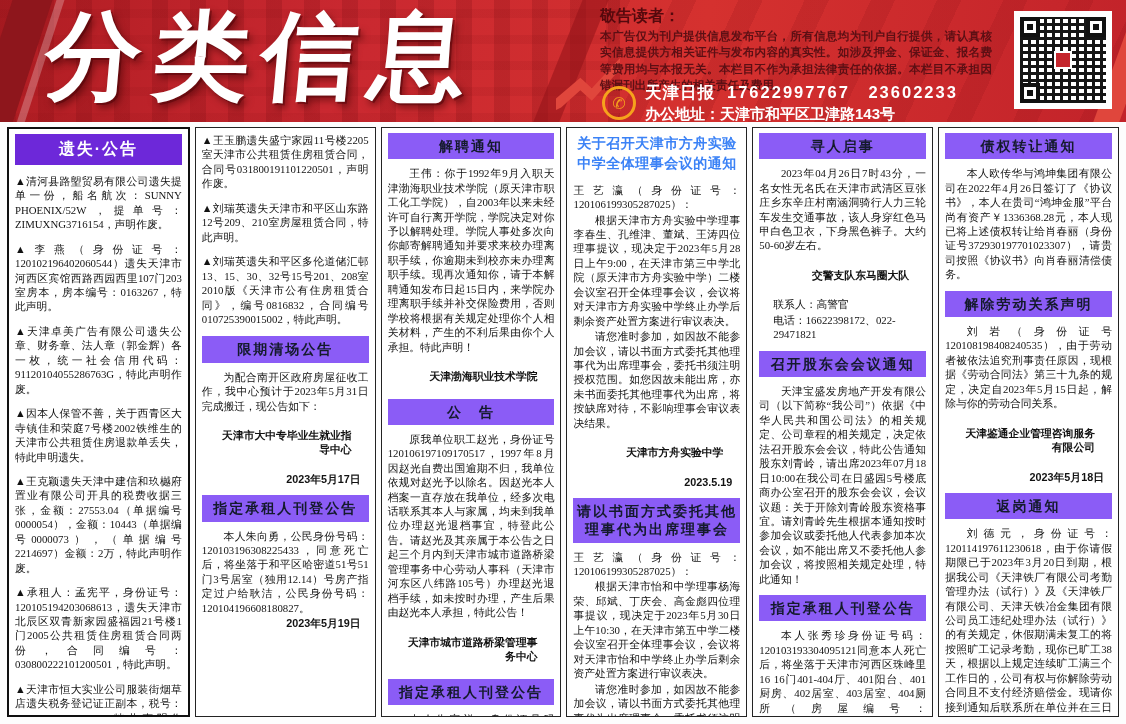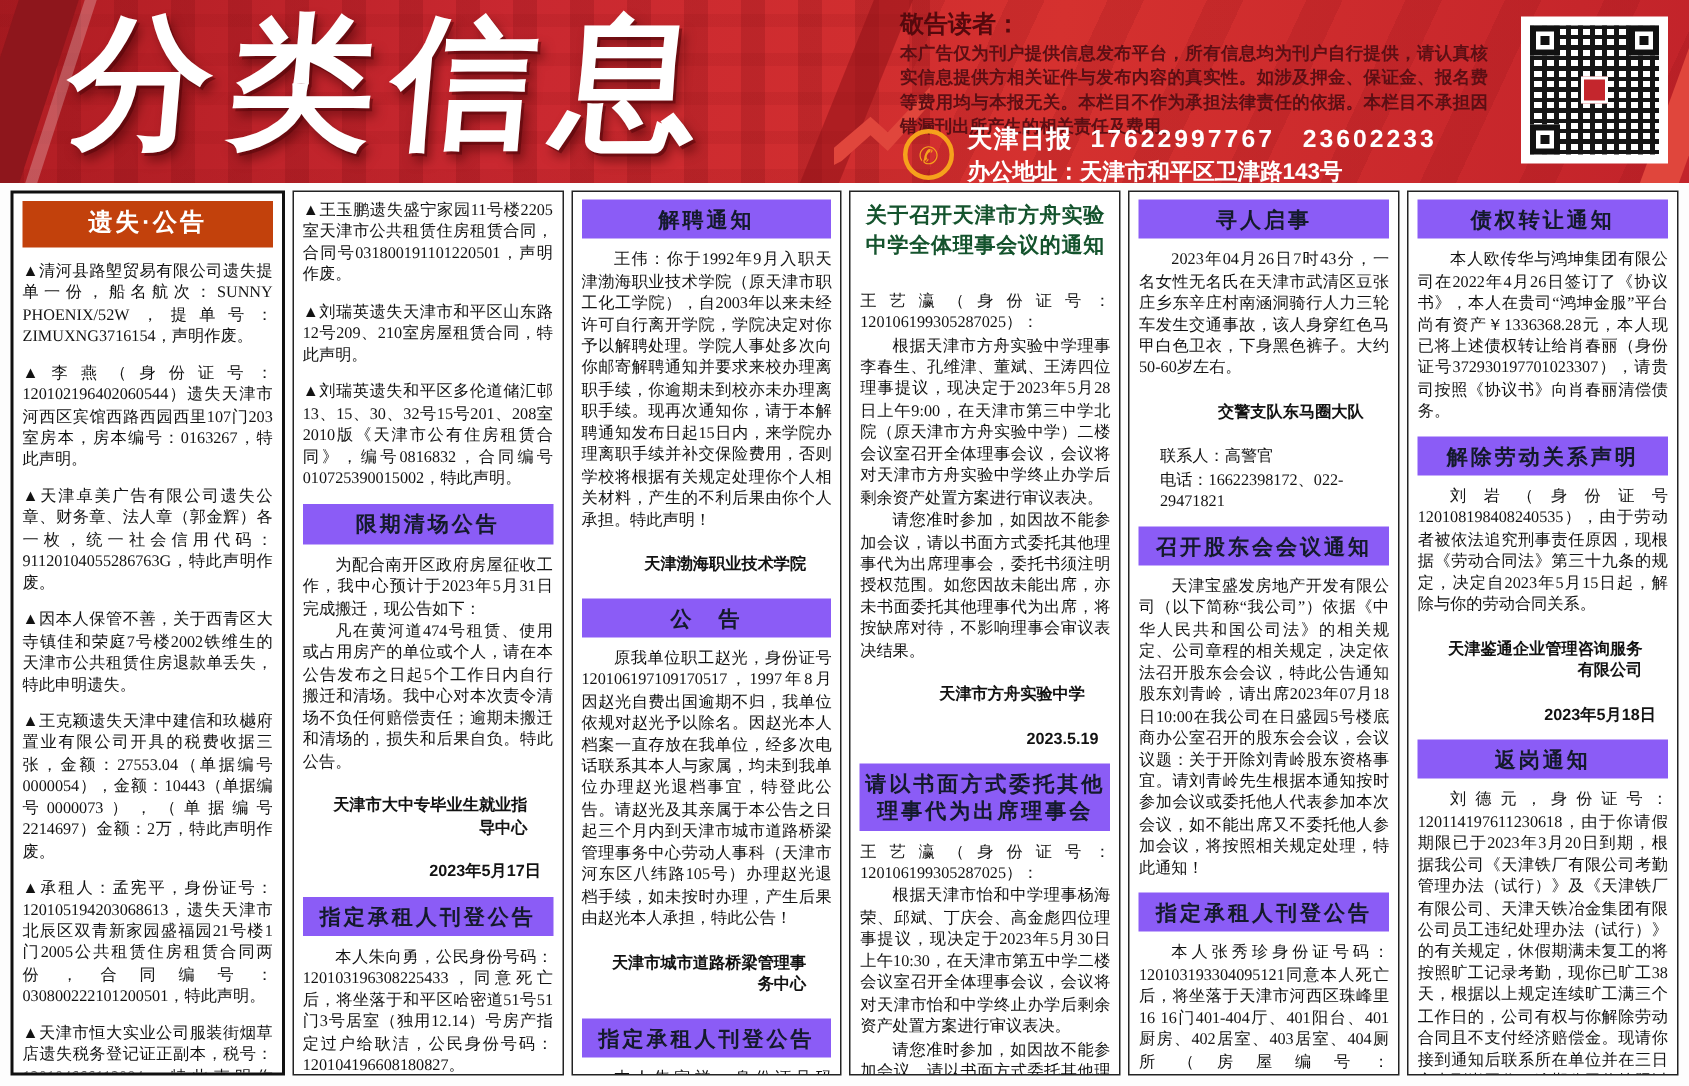--- a/index.html
+++ b/index.html
@@ -64,26 +64,26 @@
   .col > :first-child{margin-top:0;}
 
   .blk{font-size:10.8px;line-height:1.34;color:#121212;text-align:justify;margin:0 0 7px;}
   .ad{margin:0 0 10px;}
   .para{text-indent:2em;margin:0 0 1px;}
   .para-noindent{margin:0 0 1px;}
   .para-left{margin:0 0 1px;padding-left:14px;text-align:left;}
   .sig{text-align:right;font-weight:bold;font-family:"Liberation Sans",sans-serif;margin:15px;padding-right:2px;}
   .date{text-align:right;font-weight:bold;font-family:"Liberation Sans",sans-serif;margin:0 0 4px;padding-right:8px;}
 
-  .h-red{background:#c2410c;color:#fff;font:bold 16px/1.3 "Liberation Sans",sans-serif;
+  .h-red{background:#6d28d9;color:#fff;font:bold 16px/1.3 "Liberation Sans",sans-serif;
     text-align:center;padding:5px 0;margin:0 0 9px;letter-spacing:2px;}
   .h-gray{background:#8b5cf6;color:#141a2c;font:bold 14px/1.3 "Liberation Sans",sans-serif;
     text-align:center;padding:4px 2px;margin:9px 0 7px;letter-spacing:2px;}
-  .h-plain{color:#14532d;font:bold 14px/1.45 "Liberation Sans",sans-serif;text-align:center;
-    margin:4px 0 20px;letter-spacing:.5px;}
+  .h-plain{color:#3b82f6;font:bold 14px/1.45 "Liberation Sans",sans-serif;text-align:center;
+    margin:4px 0 9px;letter-spacing:.5px;}
 </style>
 </head>
 <body>
 
 <div class="page">
 
   <div class="banner">
     <div class="deco-texture"></div>
     <div class="deco-texture-r"></div>
     <div class="deco-slash-left"></div>
@@ -131,21 +131,20 @@
         <div class="blk ad">▲王克颖遗失天津中建信和玖樾府置业有限公司开具的税费收据三张，金额：27553.04（单据编号0000054），金额：10443（单据编号0000073），（单据编号2214697）金额：2万，特此声明作废。</div>
         <div class="blk ad">▲承租人：孟宪平，身份证号：120105194203068613，遗失天津市北辰区双青新家园盛福园21号楼1门2005公共租赁住房租赁合同两份，合同编号：030800222101200501，特此声明。</div>
         <div class="blk ad">▲天津市恒大实业公司服装街烟草店遗失税务登记证正副本，税号：120104666112084，特此声明作废。</div>
       </div>
     <div class="col">
         <div class="blk ad">▲王玉鹏遗失盛宁家园11号楼2205室天津市公共租赁住房租赁合同，合同号031800191101220501，声明作废。</div>
         <div class="blk ad">▲刘瑞英遗失天津市和平区山东路12号209、210室房屋租赁合同，特此声明。</div>
         <div class="blk ad">▲刘瑞英遗失和平区多伦道储汇邨13、15、30、32号15号201、208室2010版《天津市公有住房租赁合同》，编号0816832，合同编号010725390015002，特此声明。</div>
         <div class="h-gray">限期清场公告</div>
         <div class="blk para">为配合南开区政府房屋征收工作，我中心预计于2023年5月31日完成搬迁，现公告如下：</div>
-        <div class="blk para">凡在黄河道474号租赁、使用或占用房产的单位或个人，请在本公告发布之日起5个工作日内自行搬迁和清场。我中心对本次责令清场不负任何赔偿责任；逾期未搬迁和清场的，损失和后果自负。特此公告。</div>
         <div class="blk sig">天津市大中专毕业生就业指导中心</div>
         <div class="blk date">2023年5月17日</div>
         <div class="h-gray">指定承租人刊登公告</div>
         <div class="blk para">本人朱向勇，公民身份号码：120103196308225433，同意死亡后，将坐落于和平区哈密道51号51门3号居室（独用12.14）号房产指定过户给耿洁，公民身份号码：120104196608180827。</div>
         <div class="blk date">2023年5月19日</div>
       </div>
     <div class="col">
         <div class="h-gray">解聘通知</div>
         <div class="blk para">王伟：你于1992年9月入职天津渤海职业技术学院（原天津市职工化工学院），自2003年以来未经许可自行离开学院，学院决定对你予以解聘处理。学院人事处多次向你邮寄解聘通知并要求来校办理离职手续，你逾期未到校亦未办理离职手续。现再次通知你，请于本解聘通知发布日起15日内，来学院办理离职手续并补交保险费用，否则学校将根据有关规定处理你个人相关材料，产生的不利后果由你个人承担。特此声明！</div>
         <div class="blk sig">天津渤海职业技术学院</div>

